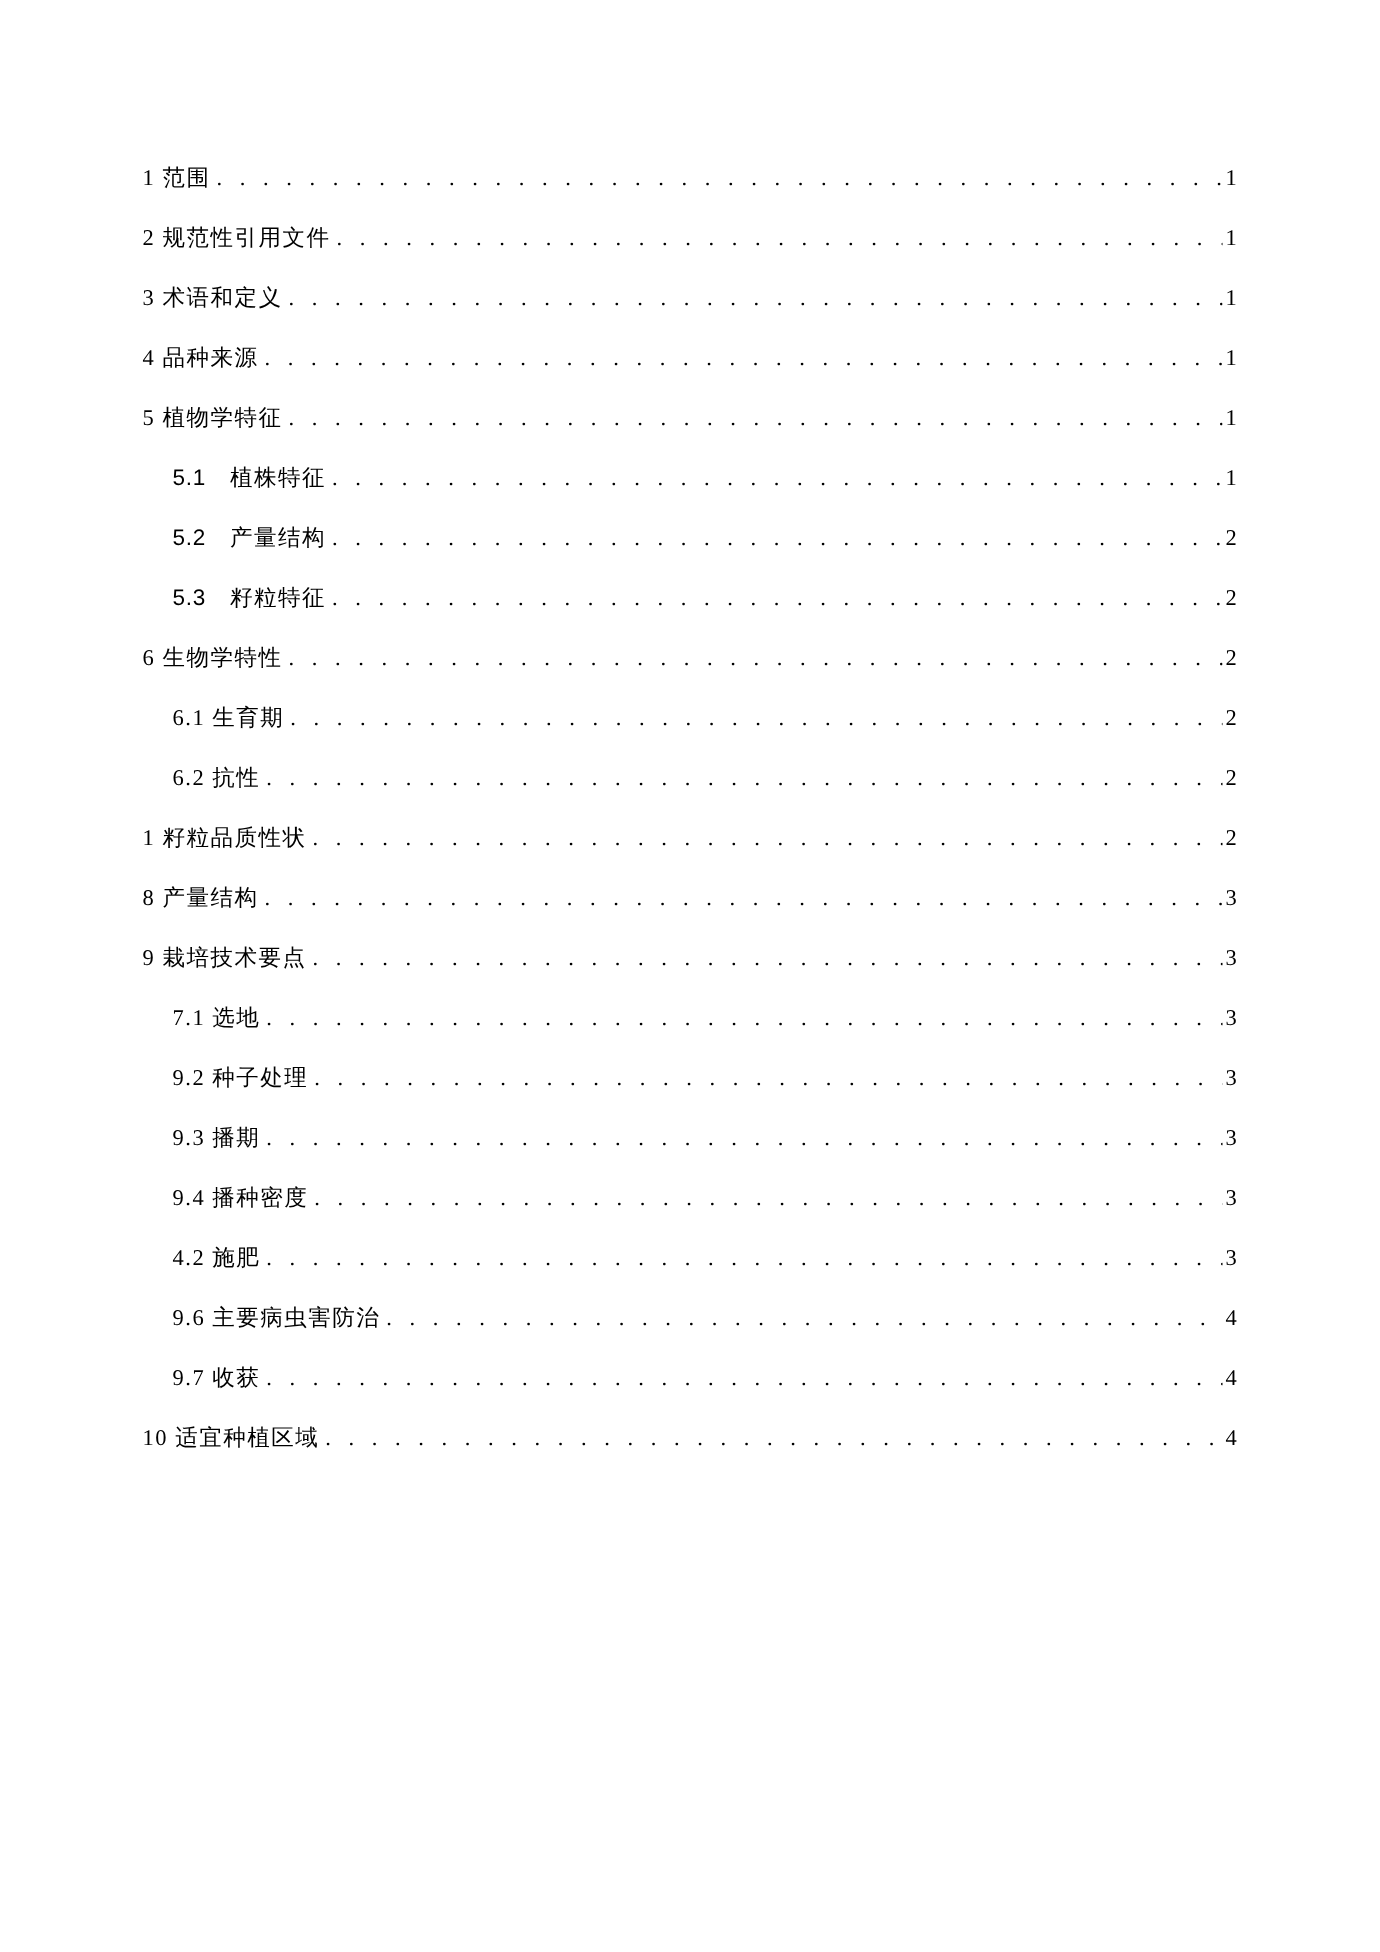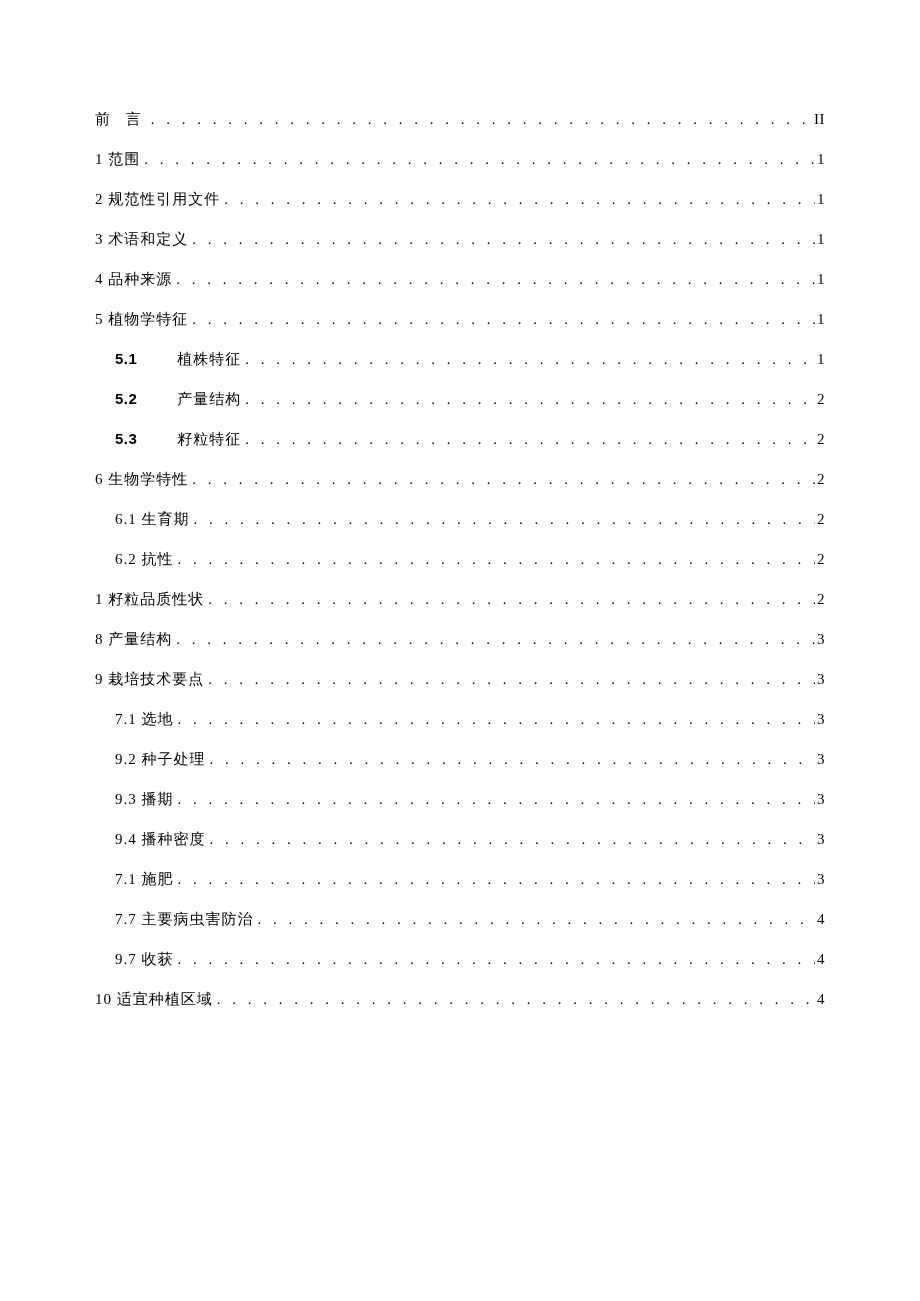--- a/index.html
+++ b/index.html
@@ -13,24 +13,23 @@
   .toc-row {
     display: flex;
     align-items: baseline;
     font-size: 15px;
     line-height: 1.2;
     margin-bottom: 22px;
     white-space: nowrap;
   }
   .toc-row.sub { padding-left: 20px; }
   .toc-num-inline {
-    margin-right: 40px;
+    margin-right: 16px;
     font-family: Arial, sans-serif;
     letter-spacing: 0.5px;
-    font-weight: bold;
   }
   .toc-label { letter-spacing: 1px; }
   .leaders {
     flex: 1 1 auto;
     overflow: hidden;
     letter-spacing: 4px;
     color: #000;
     padding: 0 4px;
   }
   .leaders::after {
@@ -40,25 +39,20 @@
     font-family: "Times New Roman", serif;
     padding-left: 2px;
     letter-spacing: 0.5px;
   }
   .spaced-preface { letter-spacing: 6px; }
 </style>
 </head>
 <body>
 
 <div class="toc" id="toc-container">
-    <div class="toc-row">
-      <span class="toc-label spaced-preface">前 言</span>
-      <span class="leaders"></span>
-      <span class="toc-page">II</span>
-    </div>
     <div class="toc-row">
       <span class="toc-label">1 范围</span>
       <span class="leaders"></span>
       <span class="toc-page">1</span>
     </div>
     <div class="toc-row">
       <span class="toc-label">2 规范性引用文件</span>
       <span class="leaders"></span>
       <span class="toc-page">1</span>
     </div>
@@ -139,26 +133,26 @@
       <span class="toc-label">9.3 播期</span>
       <span class="leaders"></span>
       <span class="toc-page">3</span>
     </div>
     <div class="toc-row sub">
       <span class="toc-label">9.4 播种密度</span>
       <span class="leaders"></span>
       <span class="toc-page">3</span>
     </div>
     <div class="toc-row sub">
-      <span class="toc-label">7.1 施肥</span>
+      <span class="toc-label">4.2 施肥</span>
       <span class="leaders"></span>
       <span class="toc-page">3</span>
     </div>
     <div class="toc-row sub">
-      <span class="toc-label">7.7 主要病虫害防治</span>
+      <span class="toc-label">9.6 主要病虫害防治</span>
       <span class="leaders"></span>
       <span class="toc-page">4</span>
     </div>
     <div class="toc-row sub">
       <span class="toc-label">9.7 收获</span>
       <span class="leaders"></span>
       <span class="toc-page">4</span>
     </div>
     <div class="toc-row">
       <span class="toc-label">10 适宜种植区域</span>

